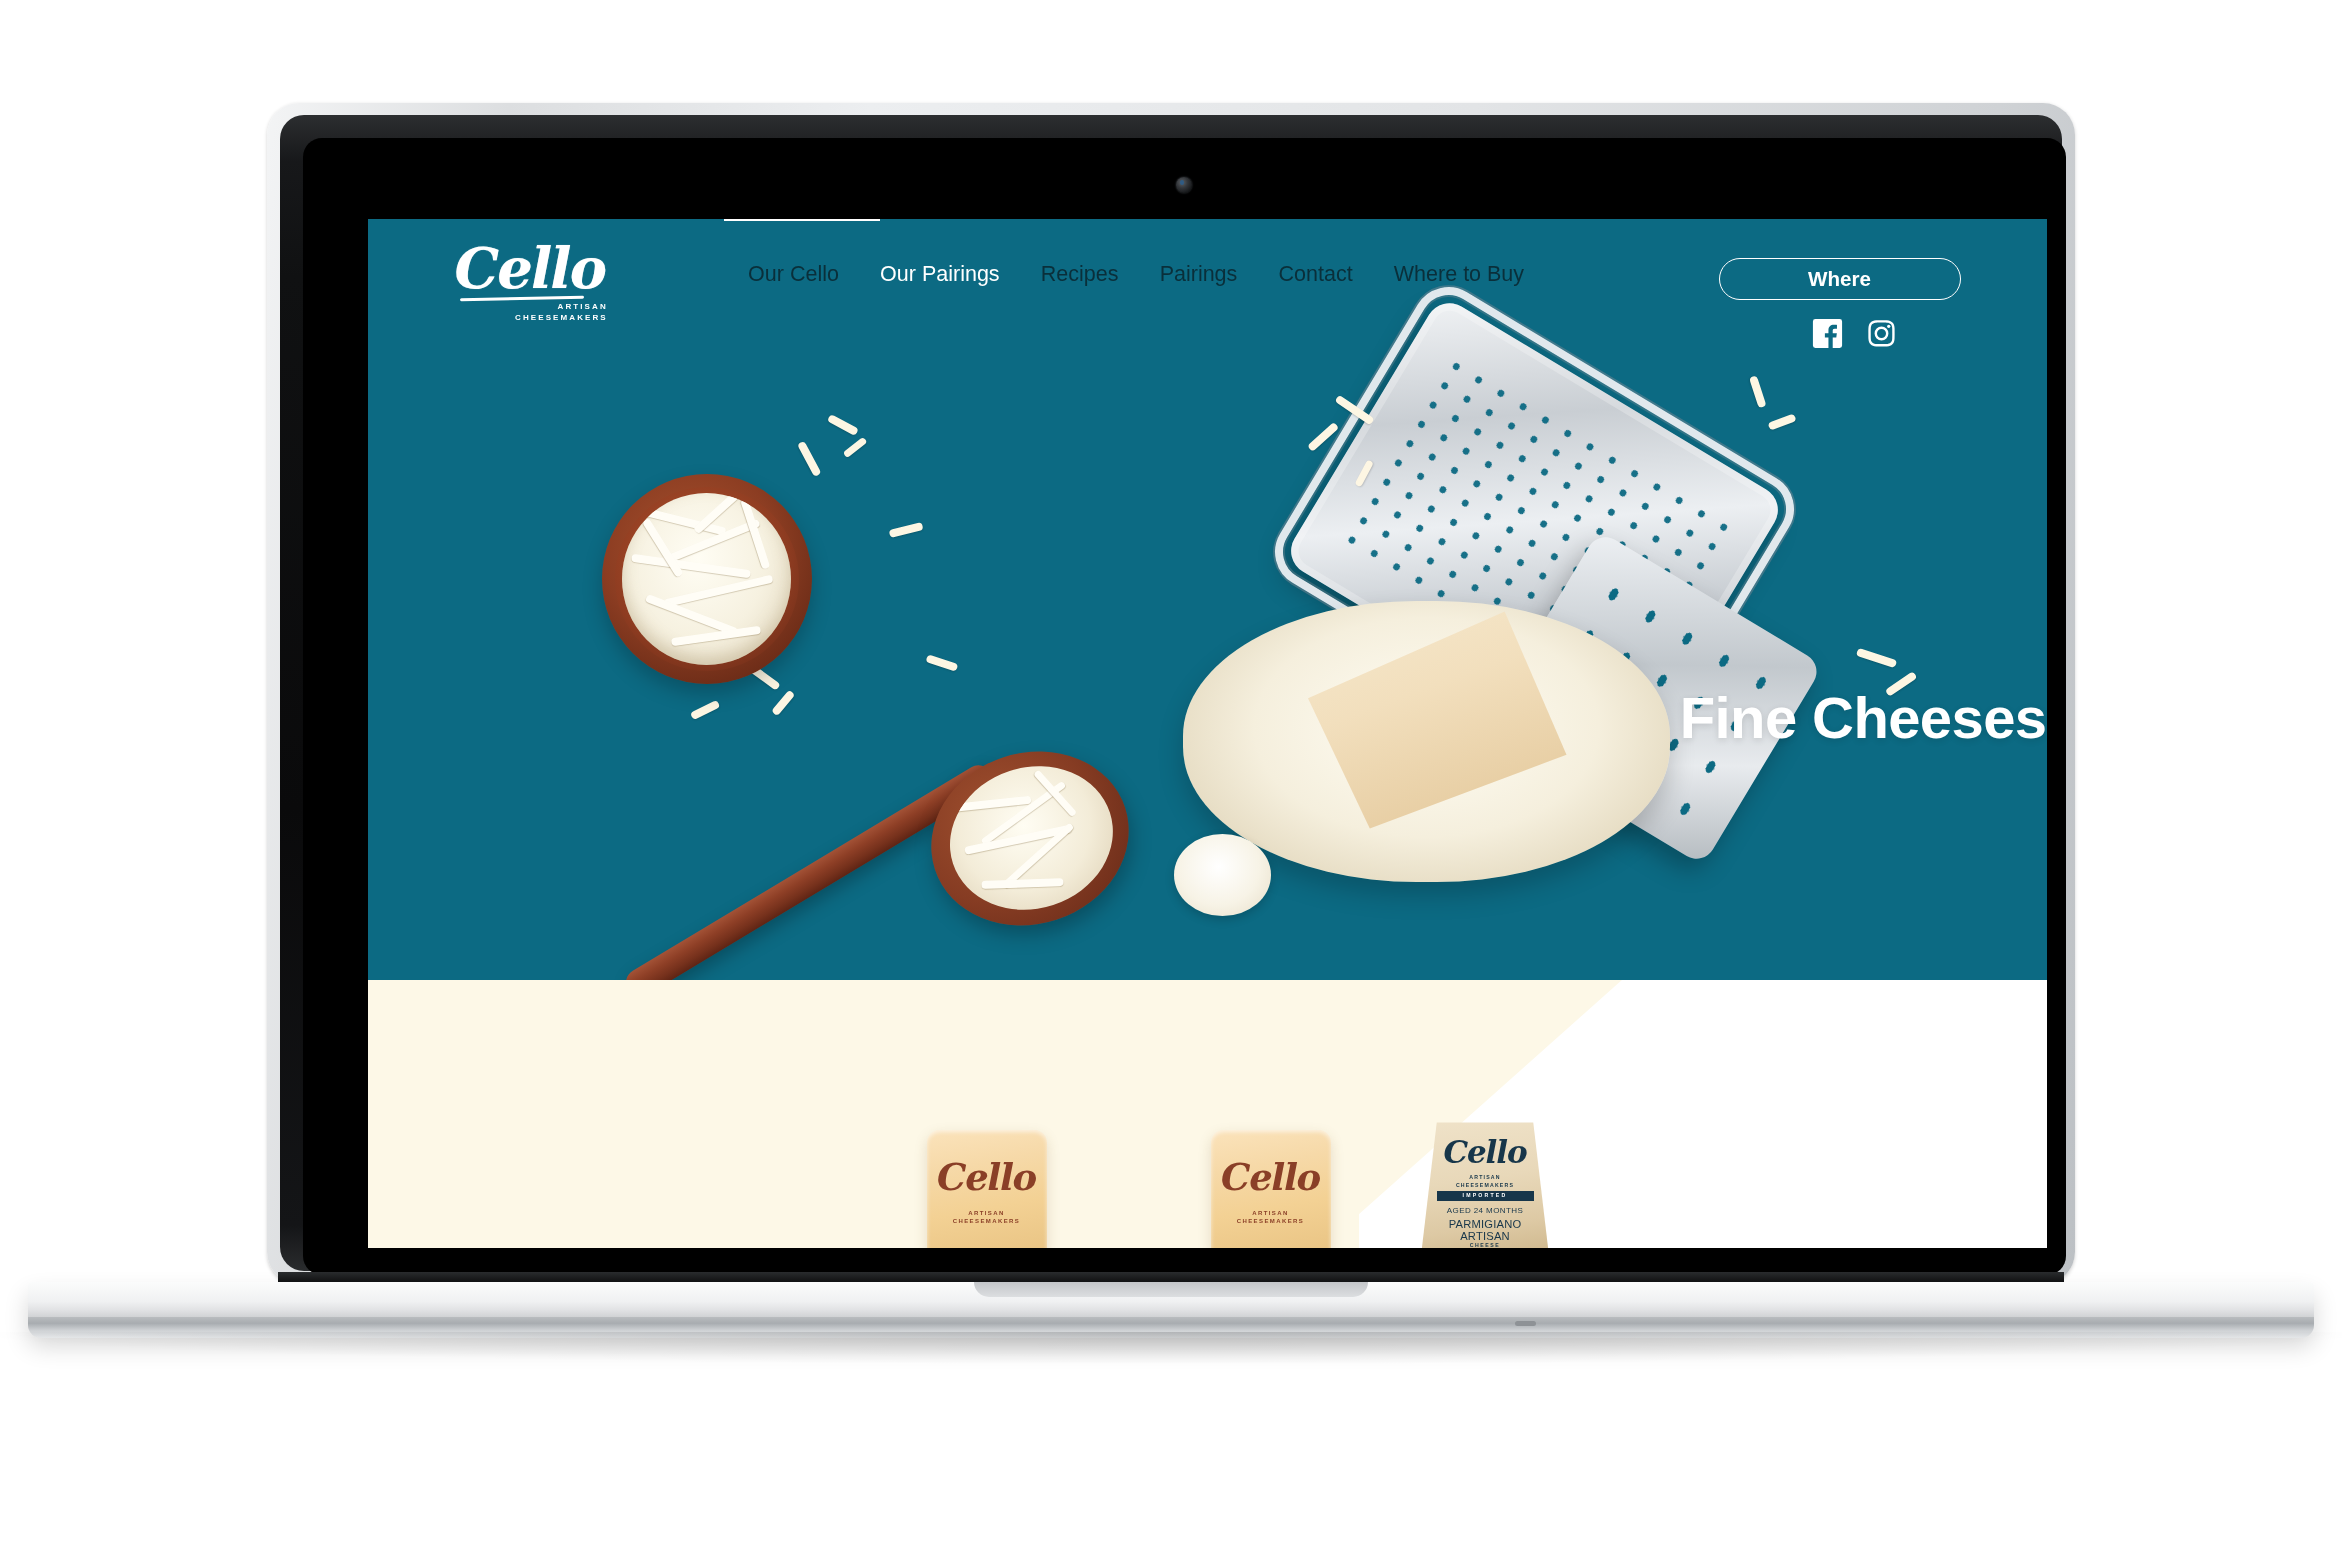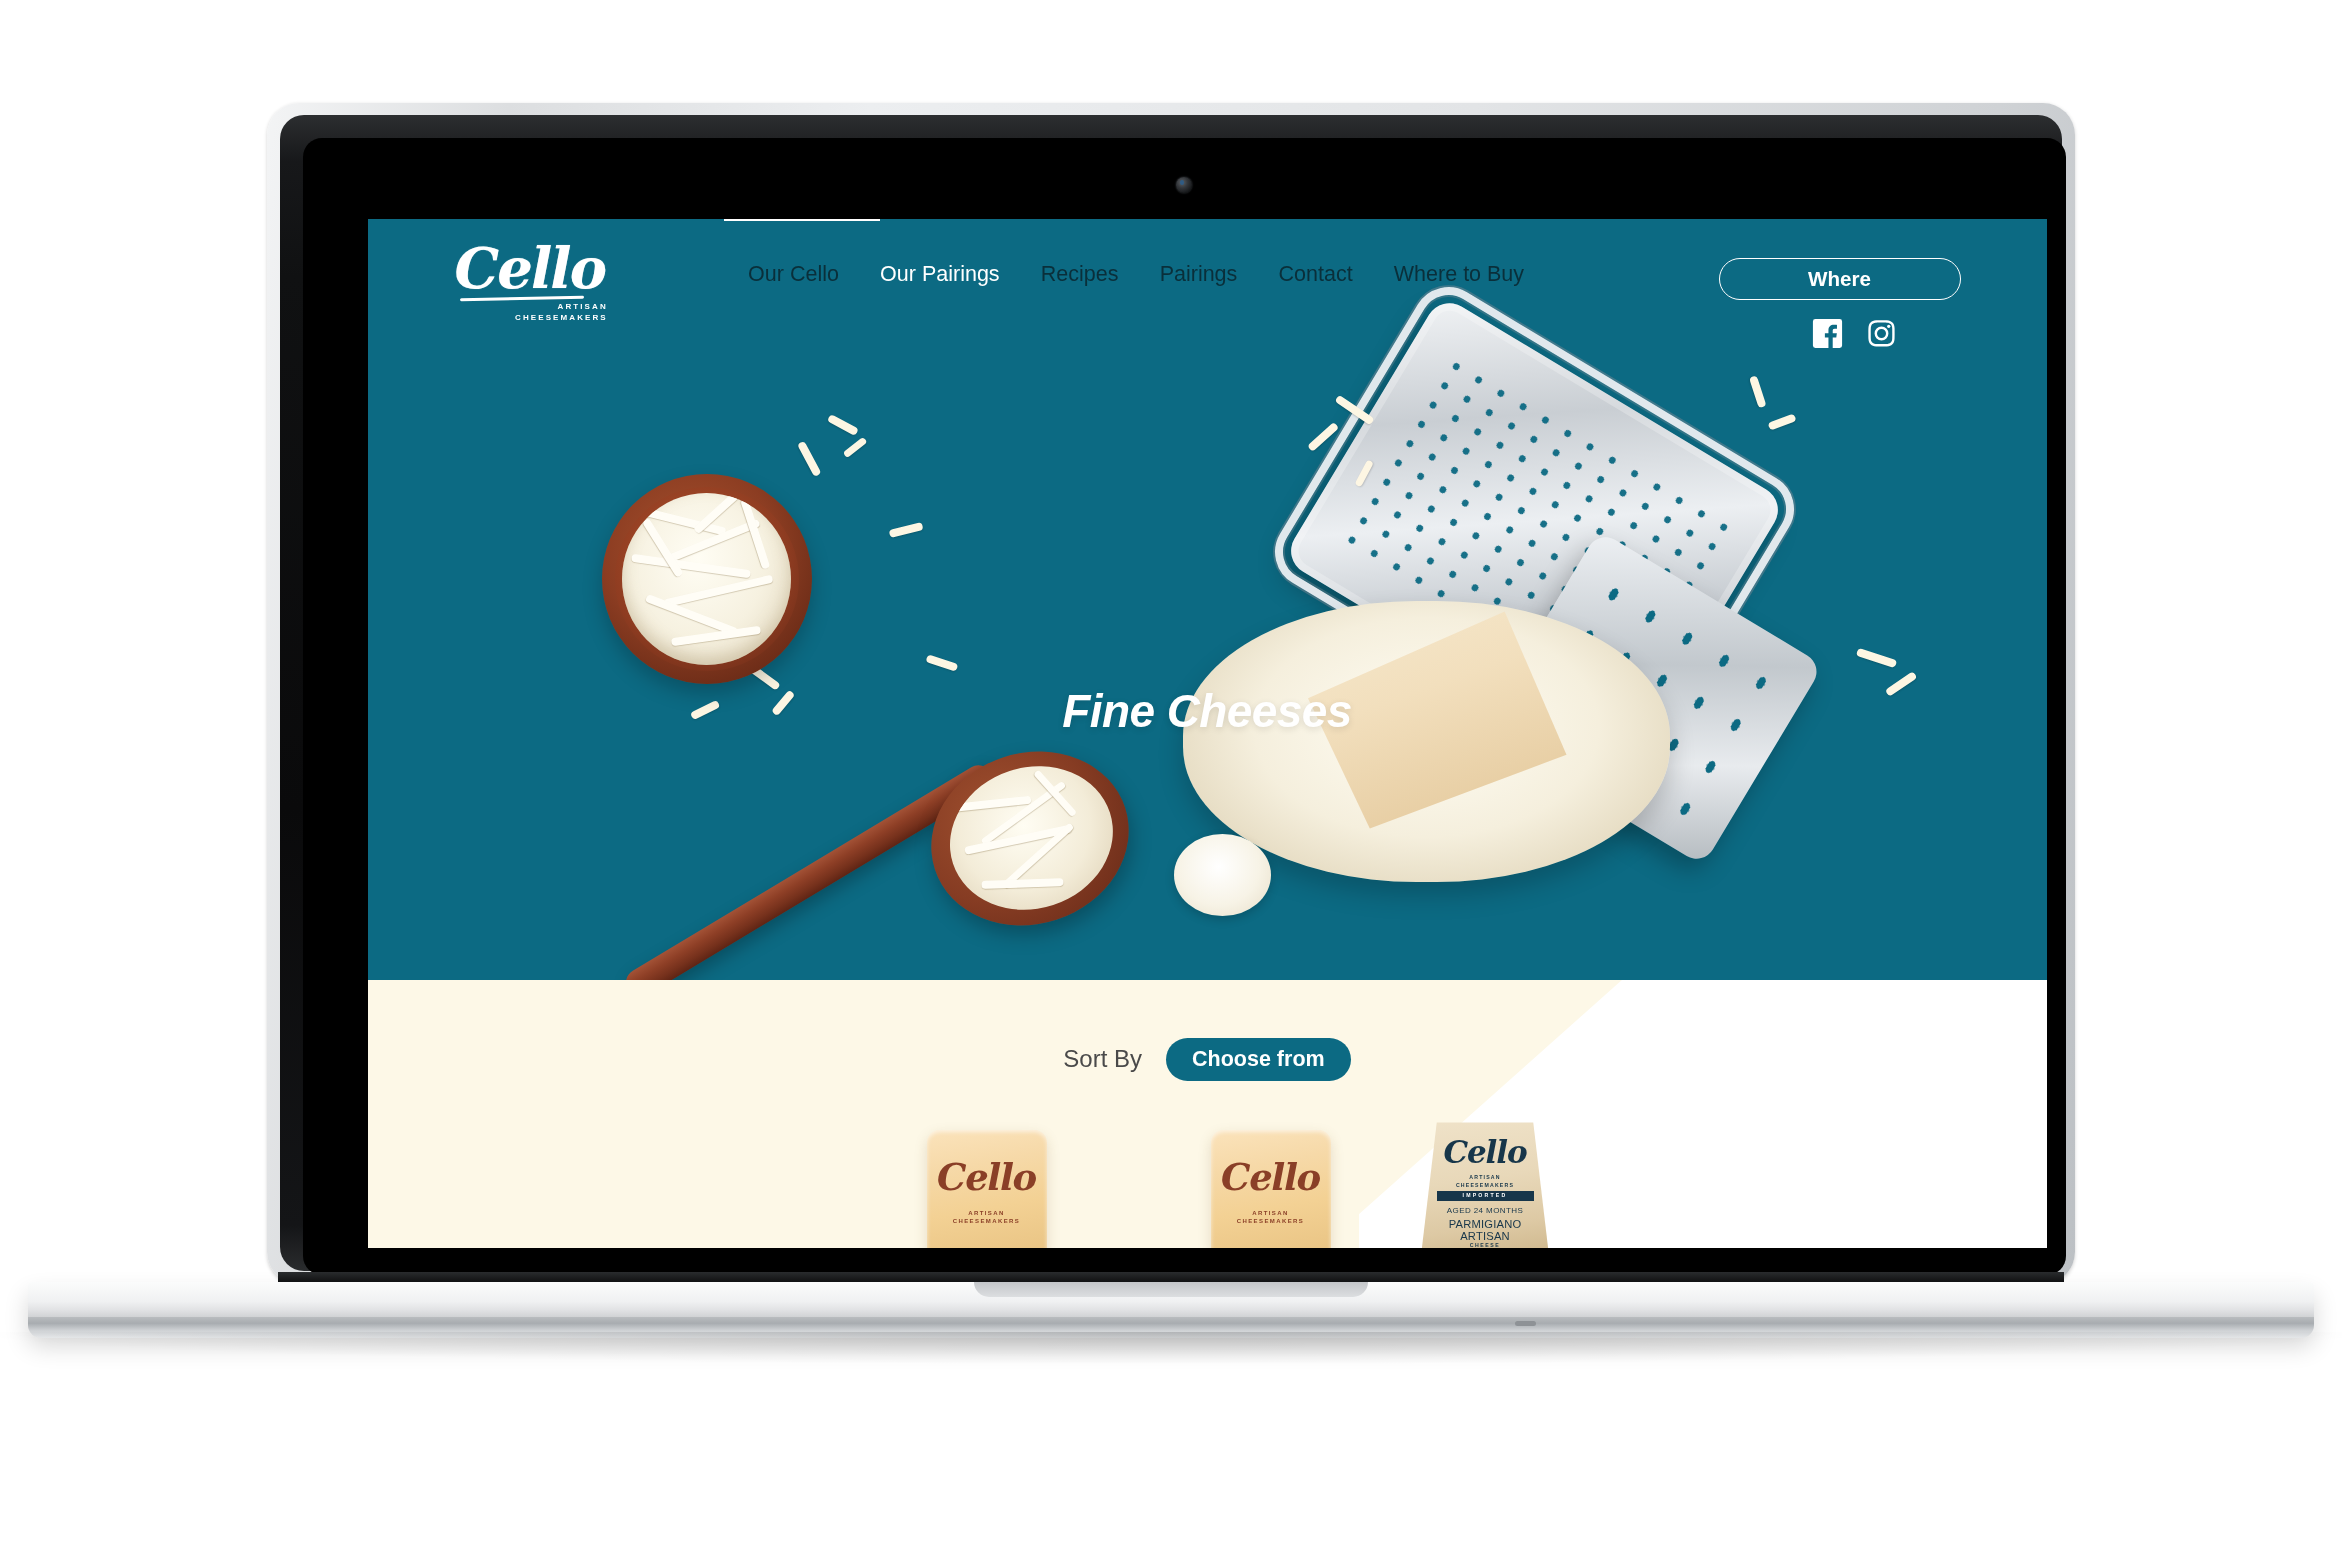--- a/index.html
+++ b/index.html
@@ -105,25 +105,24 @@
     font-family:"Liberation Sans", sans-serif;
   }
   .socials{
     position:absolute; right:148px; top:97px; display:flex; gap:19px; align-items:center;
   }
   .soc{ width:35px; height:35px; cursor:pointer; }
   .soc svg{ display:block; width:35px; height:35px; fill:#fff; }
 
   
   .hero-title{
-    position:absolute; left:0; right:0; top:465px; text-align:center;
-    font-size:46px; font-weight:700; color:#fff; letter-spacing:-0.6px;
+    position:absolute; left:0; right:0; top:465px; text-align:right;
+    font-size:58px; font-weight:700; color:#fff; letter-spacing:-0.6px;
     z-index:6; text-shadow:0 1.9px 7.5px rgba(0,0,0,.12);
     font-family:"Liberation Sans", sans-serif;
-    font-style:italic;
   }
 
   
   
   .bowl{
     position:absolute; left:234px; top:255px; width:210px; height:210px; z-index:3;
     border-radius:50%;
     background:radial-gradient(circle at 42% 36%, #a7512d 0%, #8c3d22 48%, #6e2d18 76%, #4e1d10 100%);
     box-shadow:0 9.4px 20.6px rgba(0,0,0,.22);
   }
@@ -450,24 +449,20 @@
                   </span>
                 </div>
 
               </div>
             </div>
 
             <div class="products">
               <div class="cream-full"></div>
               <div class="cream-wedge"></div>
 
-              <div class="sortbar">
-                <span class="sort-label">Sort By</span>
-                <div class="sort-select">Choose from</div>
-              </div>
 
               <div class="product-row">
 
                 <div class="product p1">
                   <div class="block">
                     <div class="cello">Cello</div>
                     <div class="cello-tag">
                       <div>ARTISAN</div>
                       <div>CHEESEMAKERS</div>
                     </div>

